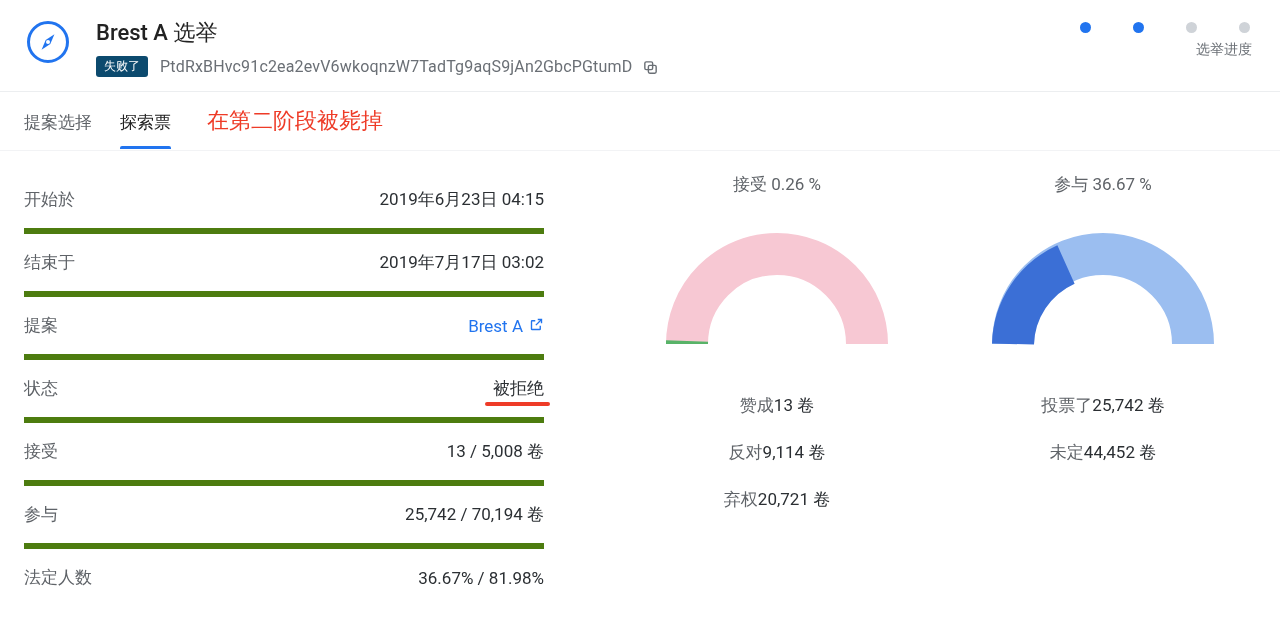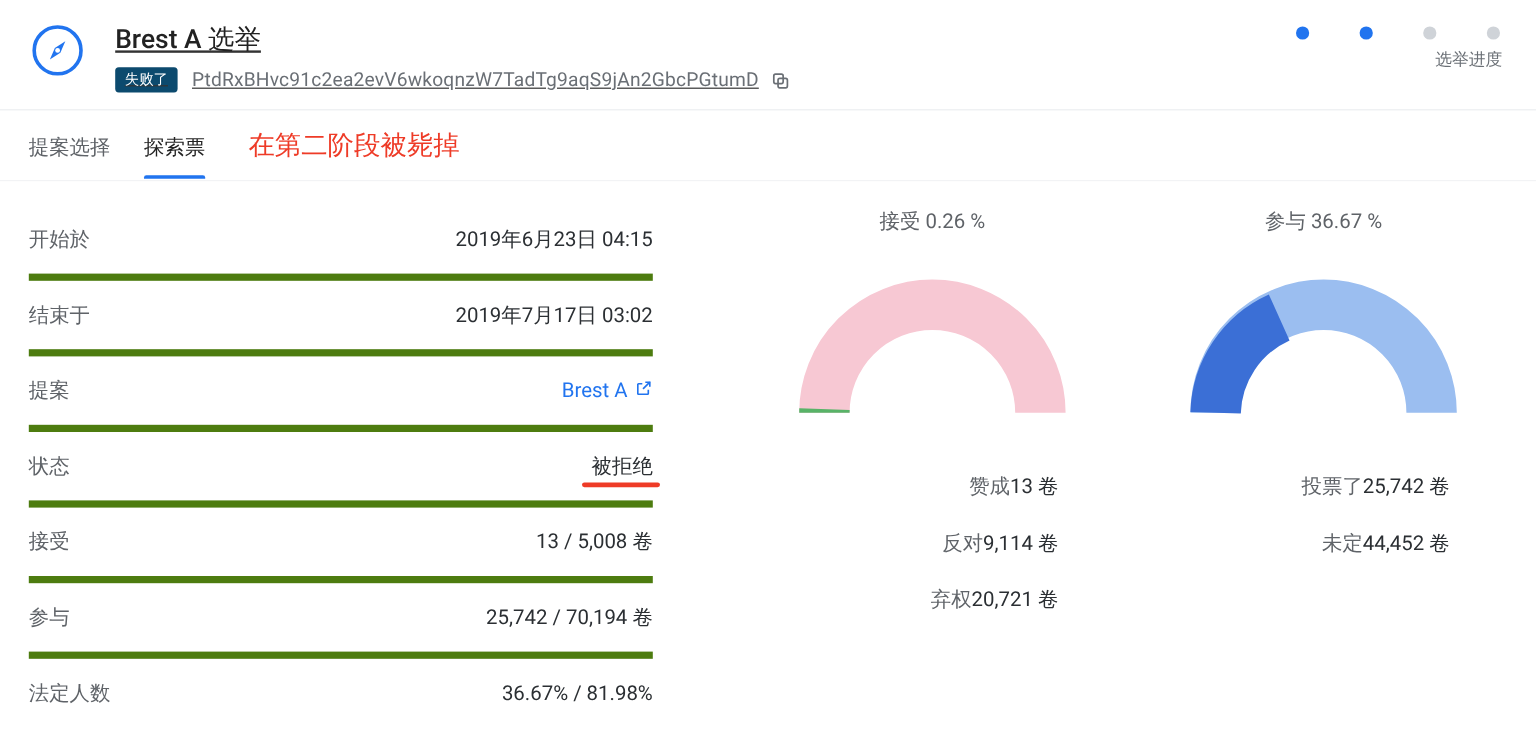--- a/index.html
+++ b/index.html
@@ -2,21 +2,21 @@
 <html><head>
   <meta charset="utf-8">
   <style>
     * { margin: 0; padding: 0; box-sizing: border-box; }
     body { font-family: -apple-system, BlinkMacSystemFont, "Segoe UI", Roboto, "Helvetica Neue", Arial, sans-serif; background: #fff; color: #333; font-size: 16px; }
     .page { width: 1280px; }
     
     .header { display: flex; align-items: flex-start; padding: 18px 24px 14px 24px; }
     .logo-wrap { width: 48px; height: 48px; margin-right: 24px; display: flex; align-items: center; justify-content: center; }
     .logo-circle { width: 42px; height: 42px; border: 3px solid #2174ef; border-radius: 50%; position: relative; display: flex; align-items: center; justify-content: center; }
-    .title-block { flex: 1 1 auto; text-decoration: underline; }
+    .title-block { flex: 1 1 auto; }
     .title-row { display: flex; align-items: center; }
     .title { font-size: 22px; font-weight: 500; color: #222; }
     .subrow { margin-top: 8px; display: flex; align-items: center; }
     .badge-fail { background: #0c4a6e; color: #fff; font-size: 12px; padding: 2px 8px; border-radius: 3px; margin-right: 12px; font-weight: 500; }
     .hash { color: #6a6f75; font-size: 16px; margin-right: 10px; letter-spacing: 0.01em; word-break: break-all; }
     .copy-icon svg { width: 17px; height: 17px; vertical-align: middle; }
     .progress-block { display: flex; flex-direction: column; align-items: flex-end; margin-top: 4px; }
     .dots { display: flex; gap: 42px; margin-bottom: 8px; margin-right: 6px; }
     .dot { width: 11px; height: 11px; border-radius: 50%; background: #cfd3d8; }
     .dot.active { background: #2174ef; }
@@ -39,21 +39,21 @@
     .kv-value.status { position: relative; display: inline-block; }
     .kv-value.status::after { content: ""; position: absolute; left: -8px; right: -6px; bottom: -6px; height: 4px; background: #ee3b27; border-radius: 3px; }
     .ext-icon svg { width: 15px; height: 15px; }
     
     .charts { flex: 1 1 auto; display: flex; gap: 20px; padding-left: 80px; padding-top: 2px; }
     .chart-block { flex: 1 1 0; display: flex; flex-direction: column; align-items: center; }
     .chart-title { font-size: 17px; color: #5f6368; margin-bottom: 38px; }
     .gauge-wrap { width: 220px; height: 120px; position: relative; margin-bottom: 28px; }
     .gauge { width: 220px; height: 110px; overflow: visible; }
     .legend-rows { width: 210px; }
-    .legend-row { display: flex; justify-content: flex-end; padding: 12px 0; font-size: 17px; }
+    .legend-row { display: flex; justify-content: center; padding: 12px 0; font-size: 17px; }
     .legend-label { color: #5f6368; }
     .legend-val { color: #2b2f33; }
   </style>
 </head>
 <body>
 
 <div class="page">
 
   <div class="header">
     <div class="logo-wrap">

